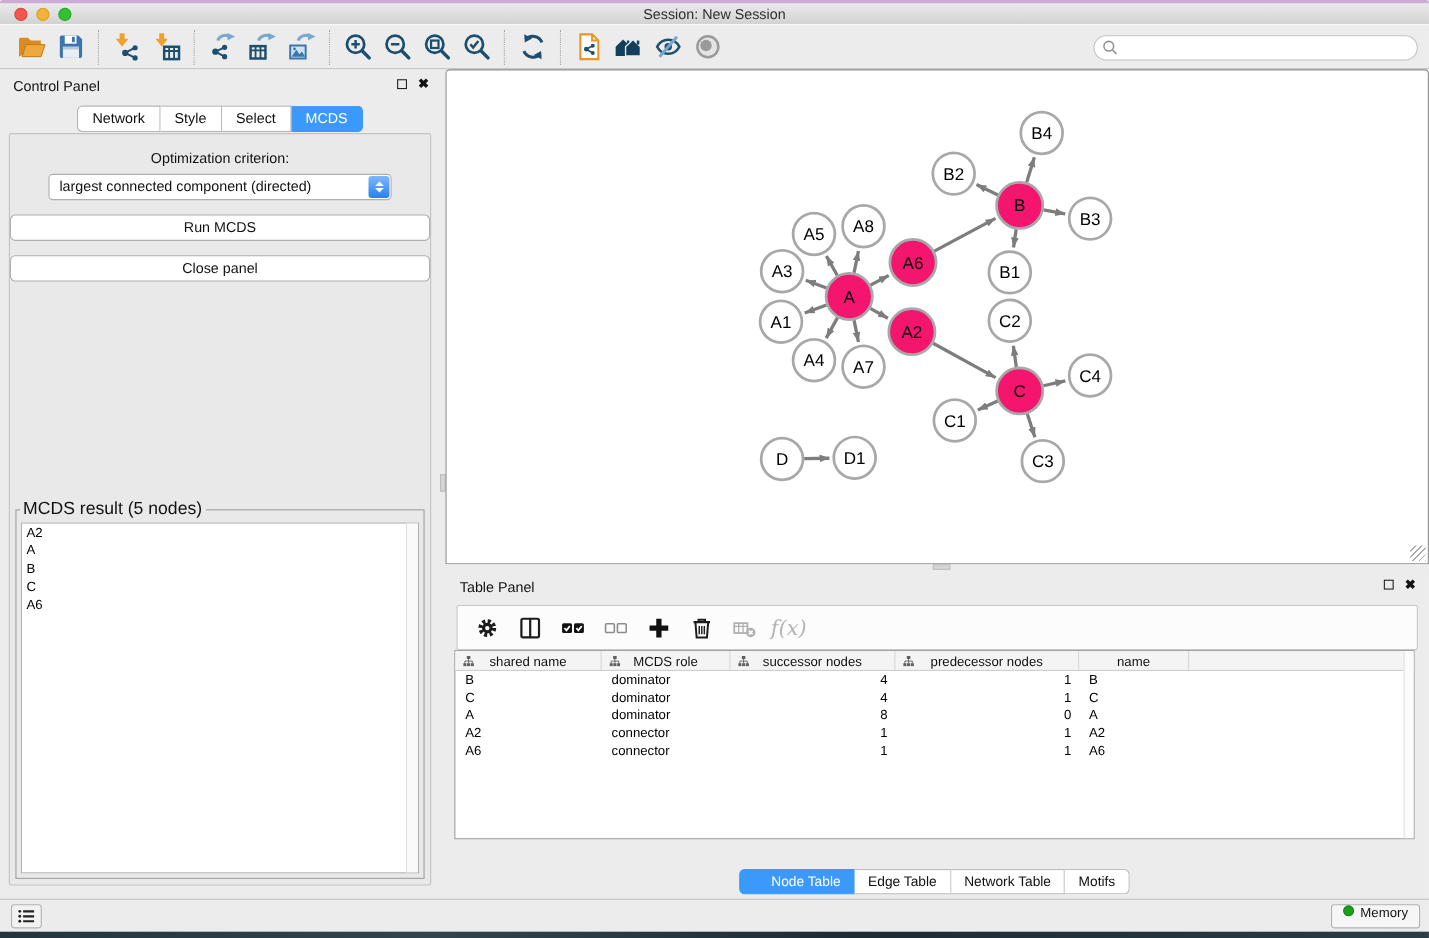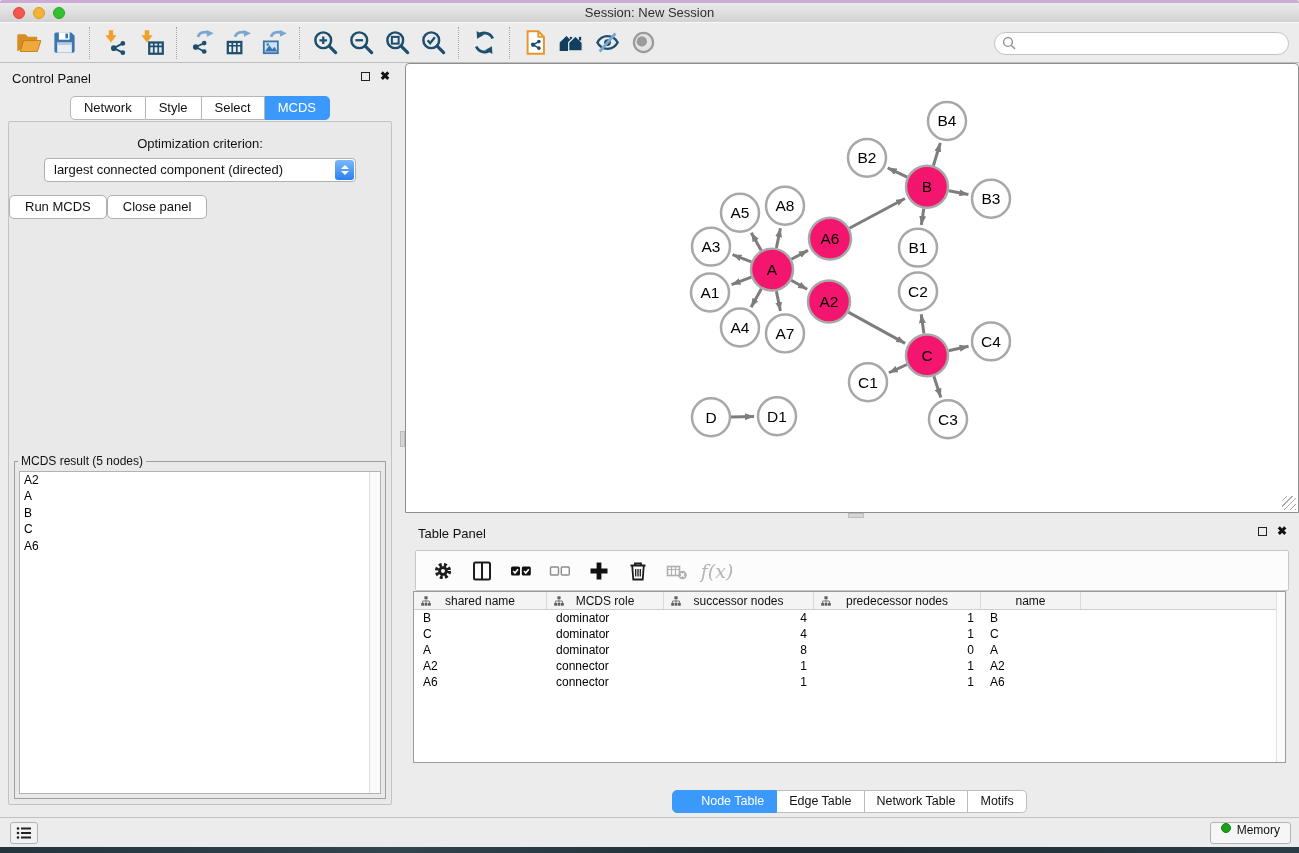--- a/index.html
+++ b/index.html
@@ -46,25 +46,25 @@
     border:1px solid #c3c3c3; border-radius:2px; }
   #opt-label { position:absolute; left:0; right:0; top:14px; text-align:center; font-size:13px; color:#111; }
   #criterion-select { position:absolute; left:35px; right:35px; top:36px; height:24px; background:#fff;
     border:1px solid #b0b0b0; border-radius:4px; font-size:13px; color:#111; line-height:22px;
     padding-left:9px; cursor:pointer; }
   #criterion-stepper { position:absolute; right:1px; top:1px; width:19px; height:20px; border-radius:3px;
     background:linear-gradient(#7db9fb,#2a7ff1); display:flex; flex-direction:column; align-items:center; justify-content:center; gap:2px; }
   .chev { width:0; height:0; border-left:4px solid transparent; border-right:4px solid transparent; }
   .chev.up { border-bottom:4px solid #fff; }
   .chev.down { border-top:4px solid #fff; }
-  #cp-buttons { position:absolute; left:0; right:0; top:73px; display:flex; gap:0; }
+  #cp-buttons { position:absolute; left:0; right:0; top:73px; display:flex; justify-content:center; gap:13px;flex-direction:column; }
   .pbtn { background:#fff; border:1px solid #b0b0b0; border-radius:5px; font-size:13px; color:#111;
     padding:3px 15px 4px; cursor:pointer; font-family:"Liberation Sans",sans-serif; }
   #mcds-fieldset { position:absolute; left:5px; right:5px; top:332px; bottom:5px; border:1px solid #9f9f9f; }
-  #mcds-fieldset legend { font-size:12px; color:#111; margin-left:3px; padding:0 3px; }
+  #mcds-fieldset legend { font-size:16px; color:#111; margin-left:3px; padding:0 3px; }
   #mcds-listbox { position:absolute; left:4px; right:4px; top:3px; bottom:4px; background:#fff; border:1px solid #b2b2b2; }
   #mcds-scroll { position:absolute; right:0; top:0; bottom:0; width:11px; background:#fafafa; border-left:1px solid #e0e0e0; }
   .li { font-size:12px; color:#000; line-height:16.4px; padding-left:4px; }
 
   
   #v-split { position:absolute; left:400px; top:63px; width:5px; height:754px; background:#ececec; }
   #v-split .handle { position:absolute; left:0; top:368px; width:5px; height:16px; background:#d6d6d6; border:1px solid #bdbdbd; }
 
   
   #net-frame { position:absolute; left:405px; top:63px; right:0; height:450px; background:#fff;

